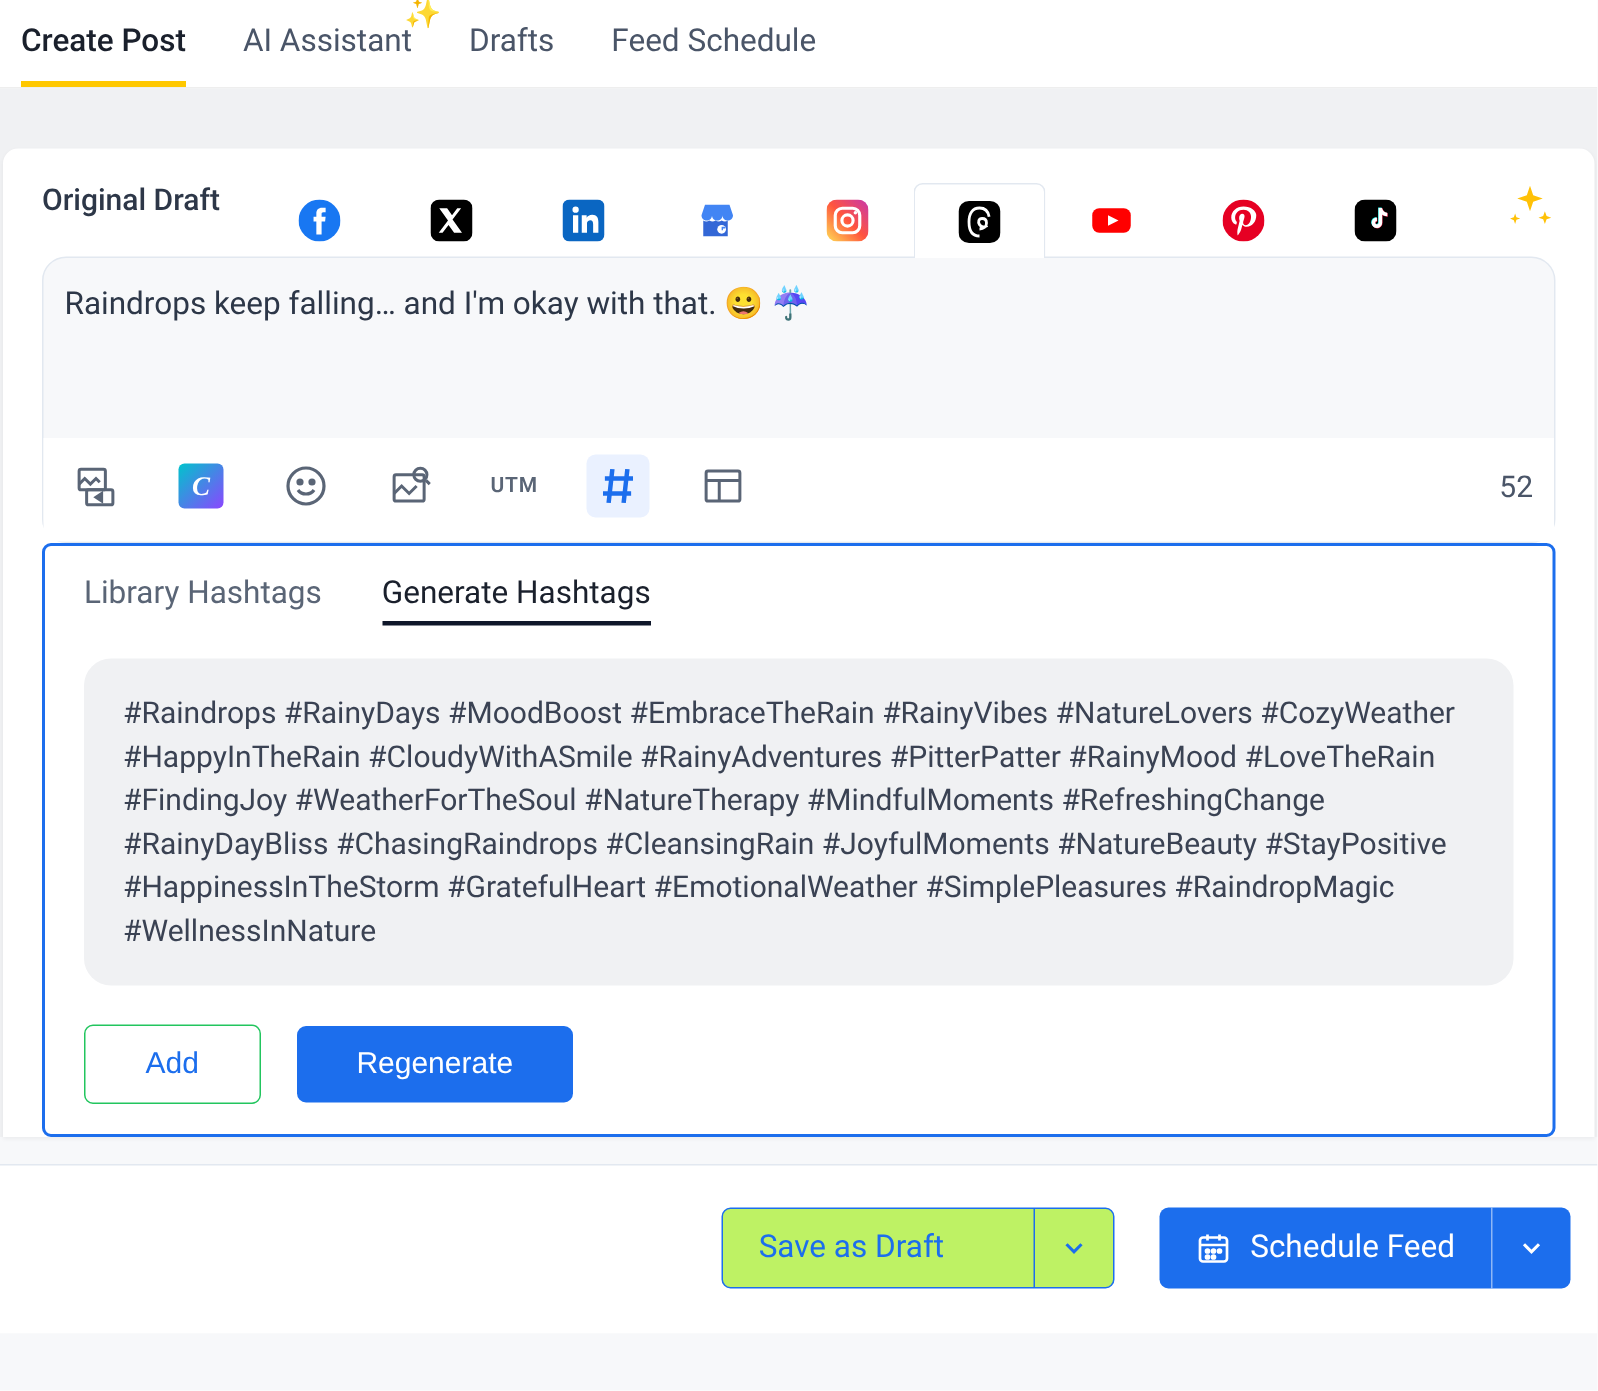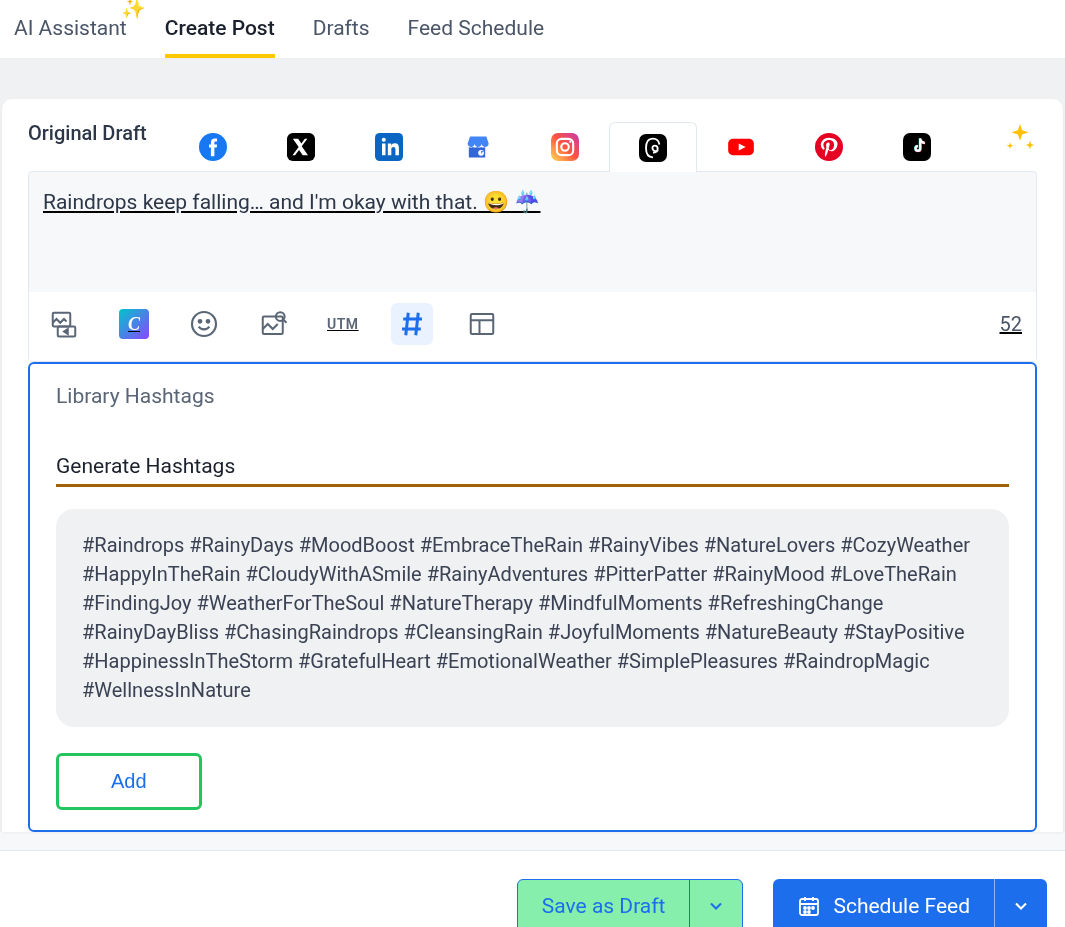--- a/index.html
+++ b/index.html
@@ -11,55 +11,55 @@
     .sparkles { position: absolute; top: -4px; right: -20px; color: #ffc107; font-size: 20px; }
     .workspace { background: #f0f1f3; padding: 40px 2px 0; }
     .card { background: #fff; border-radius: 10px 10px 0 0; padding: 22px 12px 0 12px; box-shadow: 0 1px 3px rgba(0,0,0,0.05); }
     .channel-row { display: flex; padding: 0 14px 0 14px; }
     .channel-label { font-size: 20px; color: #2d3748; font-weight: 500; margin-right: 22px; }
     .channels { display: flex; gap: 0; align-items: center; flex: 1; }
     .channel-btn { width: 88px; height: 50px; display: flex; align-items: center; justify-content: center; cursor: pointer; border: 1px solid transparent; border-bottom: none; border-top-left-radius: 6px; border-top-right-radius: 6px; }
     .channel-btn.selected { border-color: #e2e8f0; background: #fff; position: relative; top: 1px; }
     .channel-btn svg, .channel-btn .ico { width: 28px; height: 28px; }
     .ai-sparkle-side { margin-left: 6px; }
-    .editor-box { border: 1px solid #e2e8f0; border-radius: 4px; margin: 0 14px; background: #f7f8fa; text-decoration: underline; }
+    .editor-box { border: 1px solid #e2e8f0; border-radius: 16px; margin: 0 14px; background: #f7f8fa; }
     .editor-text { padding: 18px 14px; font-size: 21px; color: #2d3748; min-height: 120px; }
     .toolbar-row { display: flex; align-items: center; padding: 10px 14px 16px; gap: 28px; background:#fff; border-top: 1px solid transparent; }
     .tool-btn { width: 42px; height: 42px; display: flex; align-items: center; justify-content: center; cursor: pointer; border-radius: 6px; color: #5a6576; }
     .tool-btn.hash-active { background: #eaf1ff; color: #1c6eed; }
     .tool-btn.utmtxt { font-weight: 600; font-size: 14px; letter-spacing: 0.5px; width: auto; padding: 0 4px; }
     .char-count { margin-left: auto; font-size: 20px; color: #4a5568; }
     .hashtag-panel { border: 2px solid #1c6eed; border-radius: 6px; margin: 0 14px 18px; padding: 20px 26px; }
-    .hashtag-tabs { display: flex; gap: 40px; margin-bottom: 22px; flex-direction: column; }
+    .hashtag-tabs { display: flex; gap: 40px; margin-bottom: 22px; }
     .hashtag-tab { font-size: 21px; color: #5a6576; cursor: pointer; padding-bottom: 6px; }
-    .hashtag-tab.active { color: #1a202c; border-bottom: 3px solid #a16207; }
+    .hashtag-tab.active { color: #1a202c; border-bottom: 3px solid #0f172a; }
     .hashtag-content { background: #f0f1f3; border-radius: 18px; padding: 22px 26px; font-size: 20px; line-height: 1.45; color: #3a4253; }
     .hashtag-footer { display: flex; align-items: center; margin-top: 26px; gap: 24px; }
     .credits { font-size: 21px; color: #4a5568; flex: 1; }
-    .btn-outline-blue { background: #fff; border: 3px solid #22c55e; color: #1c6eed; font-size: 20px; padding: 14px 52px; border-radius: 6px; cursor: pointer; }
+    .btn-outline-blue { background: #fff; border: 1px solid #22c55e; color: #1c6eed; font-size: 20px; padding: 14px 40px; border-radius: 6px; cursor: pointer; }
     .btn-solid-blue { background: #1c6eed; color: #fff; border: none; font-size: 20px; padding: 14px 40px; border-radius: 6px; cursor: pointer; }
     .bottom-bar { background: #fff; display: flex; justify-content: flex-end; gap: 30px; padding: 28px 18px 30px; border-top: 1px solid #e2e8f0; }
     .split-btn { display: flex; border-radius: 6px; overflow: hidden; }
     .split-btn .main-part { display: flex; align-items: center; gap: 12px; padding: 14px 24px; font-size: 21px; cursor: pointer; }
     .split-btn .arrow-part { padding: 14px 16px; display: flex; align-items: center; cursor: pointer; }
-    .split-outline { border: 1.5px solid #1c6eed; color: #1c6eed; background: #86efac; }
+    .split-outline { border: 1.5px solid #1c6eed; color: #1c6eed; background: #bef264; gap: 36px; }
     .split-outline .arrow-part { border-left: 1.5px solid #1c6eed; }
     .split-solid { background: #1c6eed; color: #fff; }
     .split-solid .arrow-part { border-left: 1.5px solid rgba(255,255,255,0.5); }
     .canva-icon { background: linear-gradient(135deg, #00c4cc, #8b46ff); width: 30px; height: 30px; border-radius: 4px; display: flex; align-items: center; justify-content: center; color:#fff; font-style: italic; font-family: Georgia, serif; font-size: 18px; font-weight: bold; }
   </style>
 </head>
 <body>
 
 <div class="top-tabs">
+  <div class="top-tab active">Create Post</div>
   <div class="top-tab sparkle">
     <span>AI Assistant</span>
     <span class="sparkles">✨</span>
   </div>
-  <div class="top-tab active">Create Post</div>
   <div class="top-tab">Drafts</div>
   <div class="top-tab">Feed Schedule</div>
 </div>
 
 <div class="workspace">
   <div class="card">
     <div class="channel-row">
       <div class="channel-label">Original Draft</div>
       <div class="channels">
         <div class="channel-btn">
@@ -184,20 +184,21 @@
     </div>
 
     <div class="hashtag-panel">
       <div class="hashtag-tabs">
         <div class="hashtag-tab">Library Hashtags</div>
         <div class="hashtag-tab active">Generate Hashtags</div>
       </div>
       <div class="hashtag-content">#Raindrops #RainyDays #MoodBoost #EmbraceTheRain #RainyVibes #NatureLovers #CozyWeather #HappyInTheRain #CloudyWithASmile #RainyAdventures #PitterPatter #RainyMood #LoveTheRain #FindingJoy #WeatherForTheSoul #NatureTherapy #MindfulMoments #RefreshingChange #RainyDayBliss #ChasingRaindrops #CleansingRain #JoyfulMoments #NatureBeauty #StayPositive #HappinessInTheStorm #GratefulHeart #EmotionalWeather #SimplePleasures #RaindropMagic #WellnessInNature</div>
       <div class="hashtag-footer">
         <button class="btn-outline-blue">Add</button>
+        <button class="btn-solid-blue">Regenerate</button>
       </div>
     </div>
   </div>
 </div>
 
 <div class="bottom-bar">
   <div class="split-btn split-outline">
     <div class="main-part">
       <span>Save as Draft</span>
     </div>

